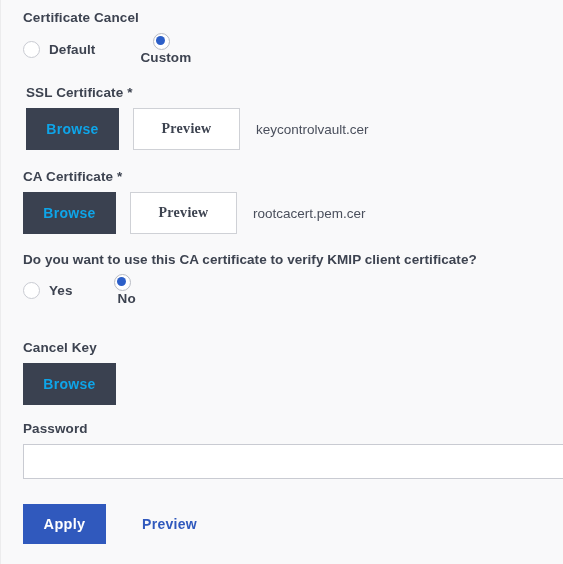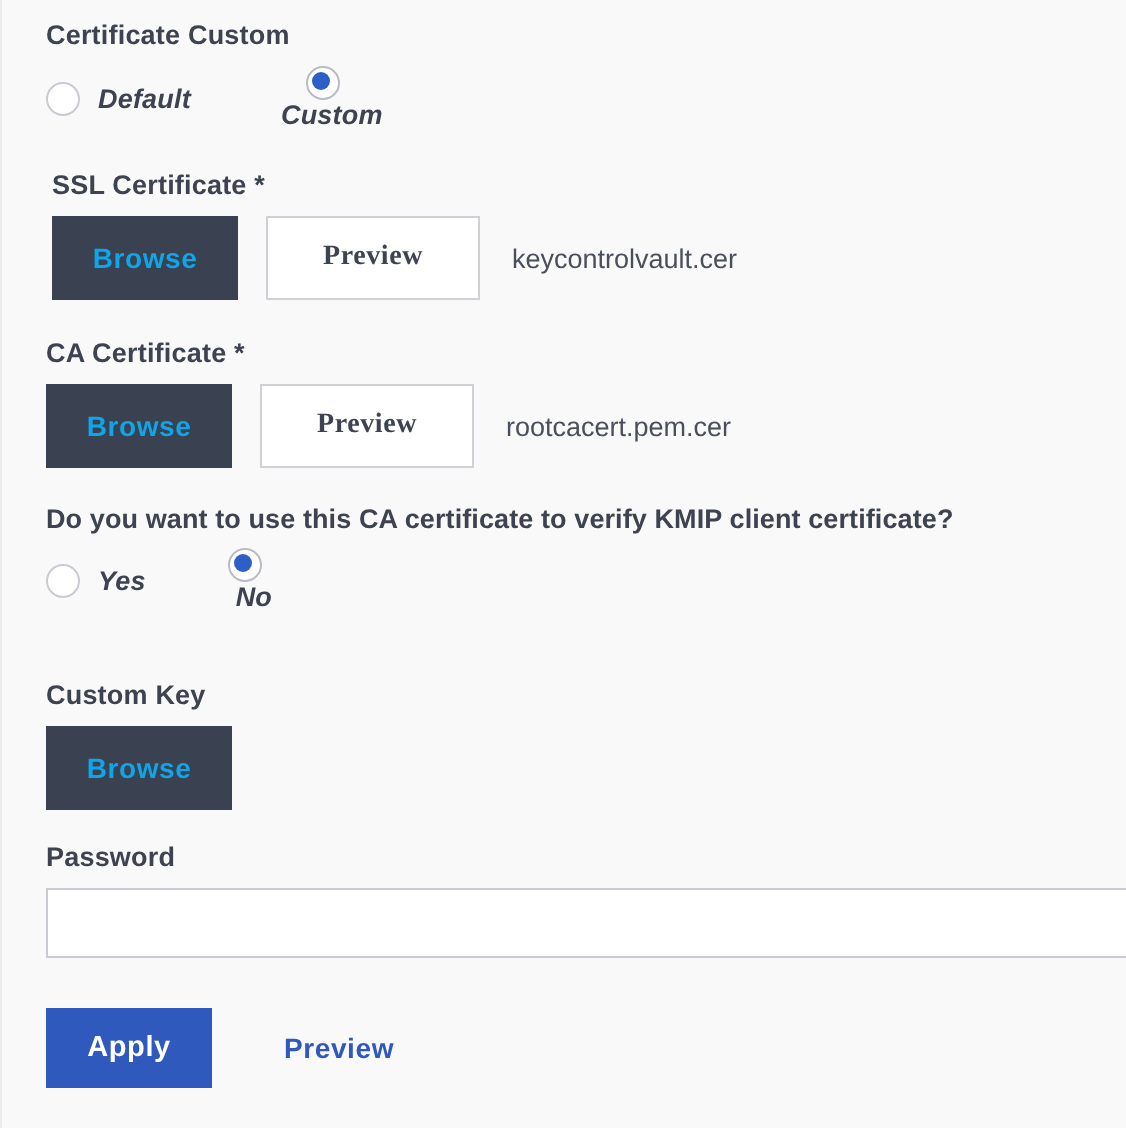--- a/index.html
+++ b/index.html
@@ -46,21 +46,20 @@
   .req-star {
     font-weight: bold;
     color: #3d4350;
   }
 
   
   .radio-row {
     display: flex;
     align-items: center;
     margin-top: 7px;
-    font-style: italic;
   }
   .radio-opt {
     display: flex;
     align-items: center;
     cursor: pointer;
   }
   .radio-opt + .radio-opt {
     margin-left: 36px;
     flex-direction: column;
   }
@@ -207,21 +206,21 @@
     font-family: "Liberation Sans", sans-serif;
   }
 </style>
 </head>
 <body>
 
 <div class="page">
   <div class="form">
 
     <div class="sec-certtypes">
-      <div class="field-label">Certificate Custom</div>
+      <div class="field-label">Certificate Cancel</div>
       <div class="radio-row">
         <div class="radio-opt">
           <span class="radio-mark"></span>
           <span class="radio-label">Default</span>
         </div>
         <div class="radio-opt checked">
           <span class="radio-mark"></span>
           <span class="radio-label">Custom</span>
         </div>
       </div>
@@ -259,21 +258,21 @@
           <span class="radio-label">Yes</span>
         </div>
         <div class="radio-opt checked">
           <span class="radio-mark"></span>
           <span class="radio-label">No</span>
         </div>
       </div>
     </div>
 
     <div class="sec-pkey">
-      <div class="field-label">Custom Key</div>
+      <div class="field-label">Cancel Key</div>
       <div class="btn-row">
         <button class="btn-browse">Browse</button>
       </div>
     </div>
 
     <div class="sec-pwd">
       <div class="field-label">Password</div>
       <input class="pwd-input" type="password" value="" placeholder="" style="">
     </div>
 

